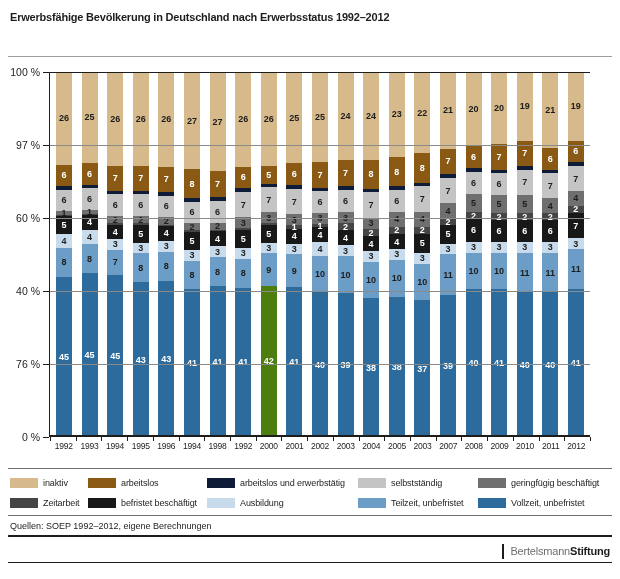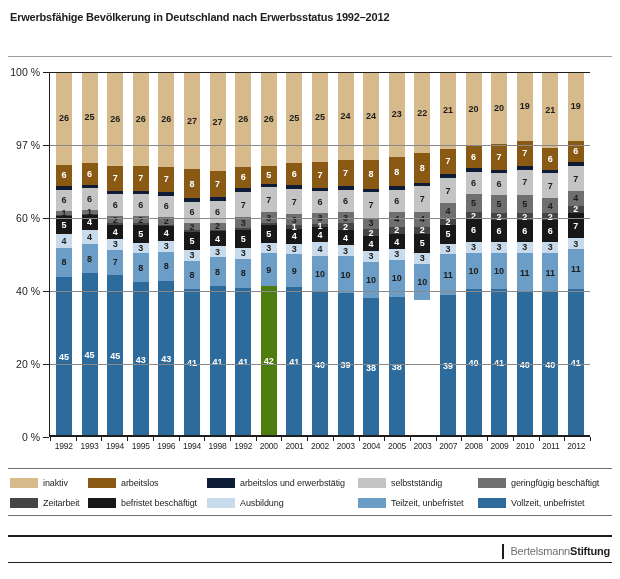--- a/index.html
+++ b/index.html
@@ -47,21 +47,21 @@
 
   <div id="yaxis">
       <div class="ylabel" style="top: 66px;">100 %</div>
       <div class="ytick" style="top: 72px;"></div>
       <div class="ylabel" style="top: 139px;">97 %</div>
       <div class="ytick" style="top: 145px;"></div>
       <div class="ylabel" style="top: 212px;">60 %</div>
       <div class="ytick" style="top: 218px;"></div>
       <div class="ylabel" style="top: 285px;">40 %</div>
       <div class="ytick" style="top: 291px;"></div>
-      <div class="ylabel" style="top: 358px;">20 %</div>
+      <div class="ylabel" style="top: 358px;">76 %</div>
       <div class="ytick" style="top: 364px;"></div>
       <div class="ylabel" style="top: 431px;">0 %</div>
       <div class="ytick" style="top: 437px;"></div>
     </div>
   <div class="plot" id="plot">
     <div class="axis-line"></div>
     <div id="grids">
         <div class="grid top" style="top: calc(0% + 0px);"></div>
         <div class="grid" style="top: calc(20% + 0px);"></div>
         <div class="grid" style="top: calc(40% + 0px);"></div>
@@ -490,20 +490,23 @@
             <span class="num" style="color: rgb(255, 255, 255);">2</span>
           </div>
           <div class="seg" style="height: 5.05051%; background: rgb(24, 24, 24);">
             <span class="num" style="color: rgb(255, 255, 255);">5</span>
           </div>
           <div class="seg" style="height: 3.0303%; background: rgb(200, 219, 237);">
             <span class="num" style="color: rgb(29, 29, 27);">3</span>
           </div>
           <div class="seg" style="height: 10.101%; background: rgb(107, 157, 199);">
             <span class="num" style="color: rgb(29, 29, 27);">10</span>
+          </div>
+          <div class="seg" style="height: 37.3737%; background: rgb(44, 107, 156);">
+            <span class="num" style="color: rgb(255, 255, 255);">37</span>
           </div>
         </div>
         <div class="bar">
           <div class="seg" style="height: 21%; background: rgb(215, 186, 140);">
             <span class="num" style="color: rgb(29, 29, 27);">21</span>
           </div>
           <div class="seg" style="height: 7%; background: rgb(138, 90, 20);">
             <span class="num" style="color: rgb(255, 255, 255);">7</span>
           </div>
           <div class="seg" style="height: 1%; background: rgb(15, 28, 56);"></div>
@@ -767,20 +770,21 @@
         <div class="swatch" style="background: rgb(107, 157, 199);"></div>
         <span class="legend-label">Teilzeit, unbefristet</span>
       </div>
       <div class="legend-item" style="left: 478px; top: 497px;">
         <div class="swatch" style="background: rgb(44, 107, 156);"></div>
         <span class="legend-label">Vollzeit, unbefristet</span>
       </div>
     </div>
   <div class="rule" id="rule-legend-bottom"></div>
 
+  <div class="source">Quellen: SOEP 1992–2012, eigene Berechnungen</div>
   <div class="rule" id="rule-footer-top"></div>
   <div class="logo">
     <span class="logo-bar"></span>
     <span class="logo-regular">Bertelsmann</span>
       <span class="logo-bold">Stiftung</span>
   </div>
   <div class="rule" id="rule-bottom"></div>
 </div>
 
 </body></html>

